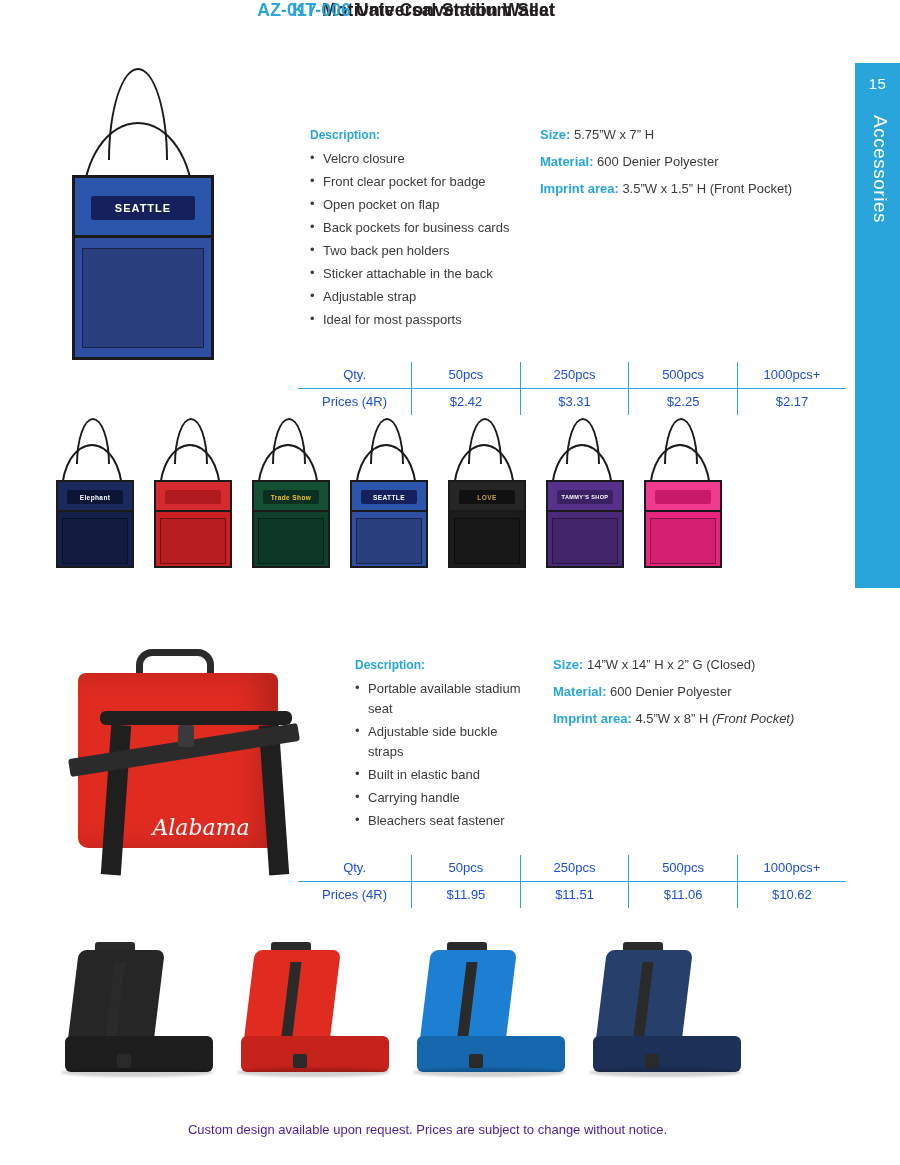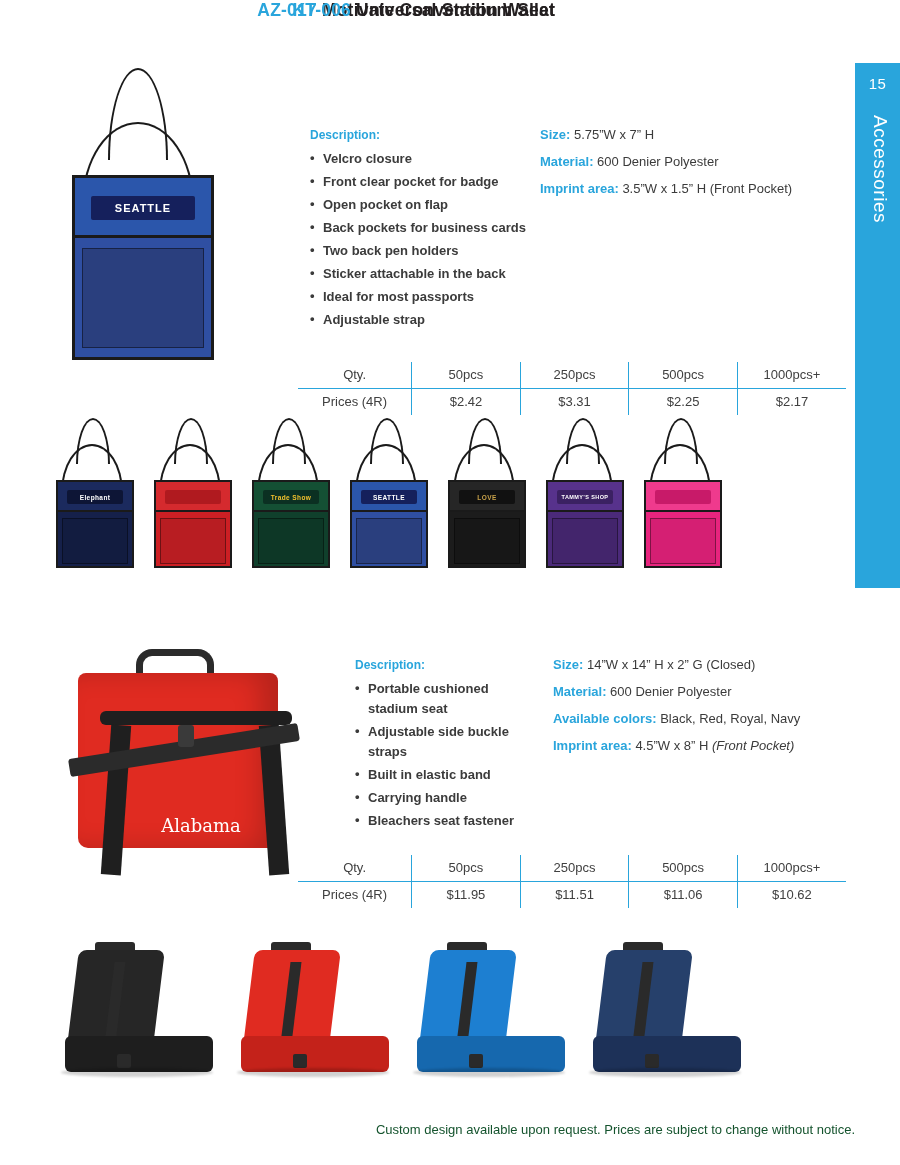--- a/index.html
+++ b/index.html
@@ -58,54 +58,53 @@
 
   .desc-col, .spec-col { position: absolute; font-size: 13px; line-height: 20px; }
   .label-blue { color: #29a5dc; font-weight: bold; }
   .desc-head { color: #29a5dc; font-weight: bold; font-size: 12px; margin-bottom: 4px; }
   ul.bullets { margin: 0; padding: 0; list-style: none; }
   ul.bullets li {
     position: relative;
     padding-left: 13px;
     margin-bottom: 3px;
     color: #3b3b3b;
-    font-weight: bold;
   }
   ul.bullets li:before {
     content: "\2022";
     position: absolute; left: 0; top: -1px;
     color: #3b3b3b;
   }
   .spec-line { margin-bottom: 7px; color: #3b3b3b; }
   .spec-line .italic { font-style: italic; }
 
   
   .price-table {
     position: absolute;
     border-collapse: collapse;
     font-size: 13px;
   }
   .price-table td {
     padding: 5px 0 6px 0;
     text-align: center;
-    color: #404040;
+    color: #1d4ed8;
   }
   .price-table tr.head td { border-bottom: 1px solid #29a5dc; }
   .price-table td.sep { border-left: 1px solid #29a5dc; }
   .price-table td.first { width: 112px; }
   .price-table td.col { width: 107px; }
 
   
   .footer {
     position: absolute;
     left: 0; bottom: 28px;
     width: 855px;
-    text-align: right;
+    text-align: center;
     font-size: 13px;
-    color: #14532d;
+    color: #4c1d95;
   }
 
   
   
   .wallet { position: absolute; }
   .wallet .cord {
     position: absolute;
     border: 2.5px solid #1a1a1a;
     border-bottom: none;
     border-radius: 50% 50% 0 0 / 100% 100% 0 0;
@@ -179,21 +178,21 @@
   #hero-seat .strapL { position: absolute; left: 28px; top: 52px; width: 20px; height: 150px; background:#1f1f1f; transform: rotate(4deg); }
   #hero-seat .strapR { position: absolute; left: 186px; top: 52px; width: 20px; height: 150px; background:#1f1f1f; transform: rotate(-4deg); }
   #hero-seat .shoulder {
     position: absolute; left: 8px; top: 96px; width: 232px; height: 18px;
     background: #2b2b2b; transform: rotate(-9deg); border-radius: 3px;
   }
   #hero-seat .buckle { position:absolute; left: 118px; top: 80px; width: 16px; height: 22px; background:#3a3a3a; border-radius:3px;}
   #hero-seat .script {
     position: absolute; left: 48px; top: 142px; width: 150px;
     text-align: center; color: #ffffff;
-    font-family: "DejaVu Serif", serif; font-size: 18px;
+    font-family: "DejaVu Serif", serif; font-style: italic; font-size: 22px;
   }
 
   
   .seat { position: absolute; width: 160px; height: 135px; }
   .seat .back {
     position: absolute; left: 18px; top: 0; width: 86px; height: 96px;
     border-radius: 8px; transform: skewX(-7deg);
   }
   .seat .base {
     position: absolute; left: 10px; top: 86px; width: 148px; height: 36px;
@@ -236,22 +235,22 @@
 
     <div class="desc-col" style="left:310px; top:125px; width:225px;">
       <div class="desc-head">Description:</div>
       <ul class="bullets">
         <li>Velcro closure</li>
         <li>Front clear pocket for badge</li>
         <li>Open pocket on flap</li>
         <li>Back pockets for business cards</li>
         <li>Two back pen holders</li>
         <li>Sticker attachable in the back</li>
+        <li>Adjustable strap</li>
         <li>Ideal for most passports</li>
-        <li>Adjustable strap</li>
       </ul>
     </div>
 
     <div class="spec-col" style="left:540px; top:125px; width:300px;">
       <div class="spec-line">
         <span class="label-blue">Size:</span>
         <span>5.75”W x 7” H</span>
       </div>
       <div class="spec-line">
         <span class="label-blue">Material:</span>
@@ -372,40 +371,36 @@
     </div>
 
     <div class="prod-title" style="left:300px; top:610px; width:555px;">
       <span class="sku">KT-006</span>
       <span class="name">Universal Stadium Seat</span>
     </div>
 
     <div class="desc-col" style="left:355px; top:655px; width:180px;">
       <div class="desc-head">Description:</div>
       <ul class="bullets">
-        <li>Portable cushioned stadium seat</li>
+        <li>Portable available stadium seat</li>
         <li>Adjustable side buckle straps</li>
         <li>Built in elastic band</li>
         <li>Carrying handle</li>
         <li>Bleachers seat fastener</li>
       </ul>
     </div>
 
     <div class="spec-col" style="left:553px; top:655px; width:300px;">
       <div class="spec-line">
         <span class="label-blue">Size:</span>
         <span>14”W x 14” H x 2” G (Closed)</span>
       </div>
       <div class="spec-line">
         <span class="label-blue">Material:</span>
         <span>600 Denier Polyester</span>
-      </div>
-      <div class="spec-line">
-        <span class="label-blue">Available colors:</span>
-        <span>Black, Red, Royal, Navy</span>
       </div>
       <div class="spec-line">
         <span class="label-blue">Imprint area:</span>
         <span>4.5”W x 8” H </span><span class="italic">(Front Pocket)</span>
       </div>
     </div>
 
     <table class="price-table" style="left:298px; top:855px; width:548px;">
       <tbody>
           <tr class="head">

